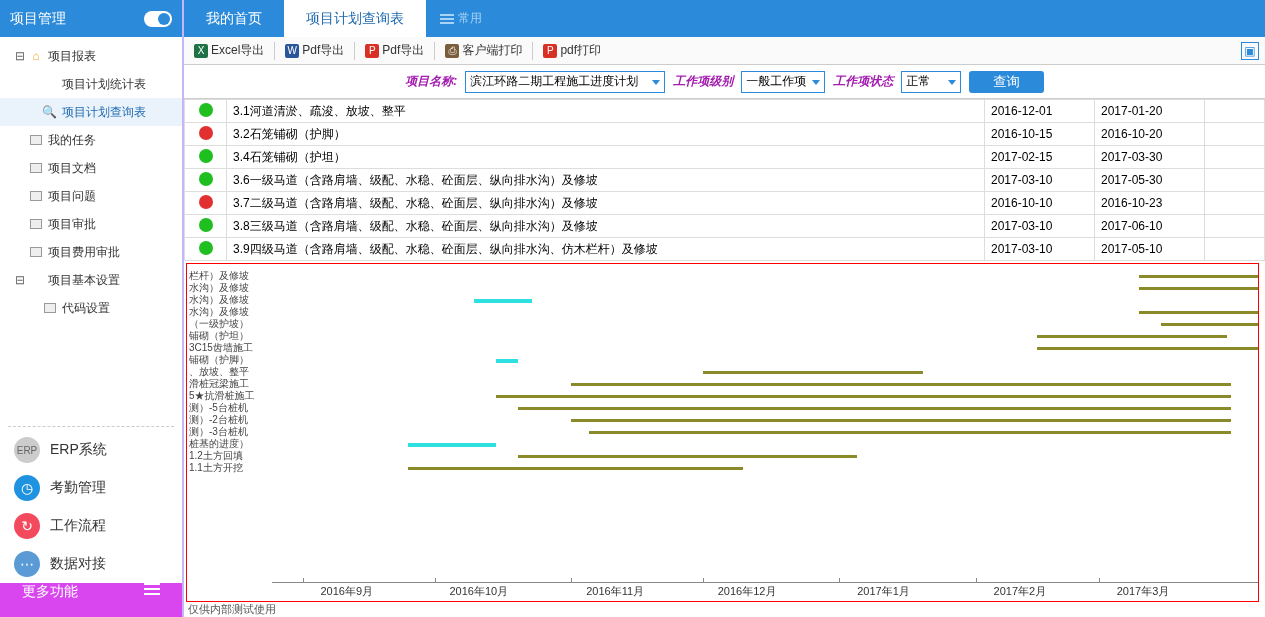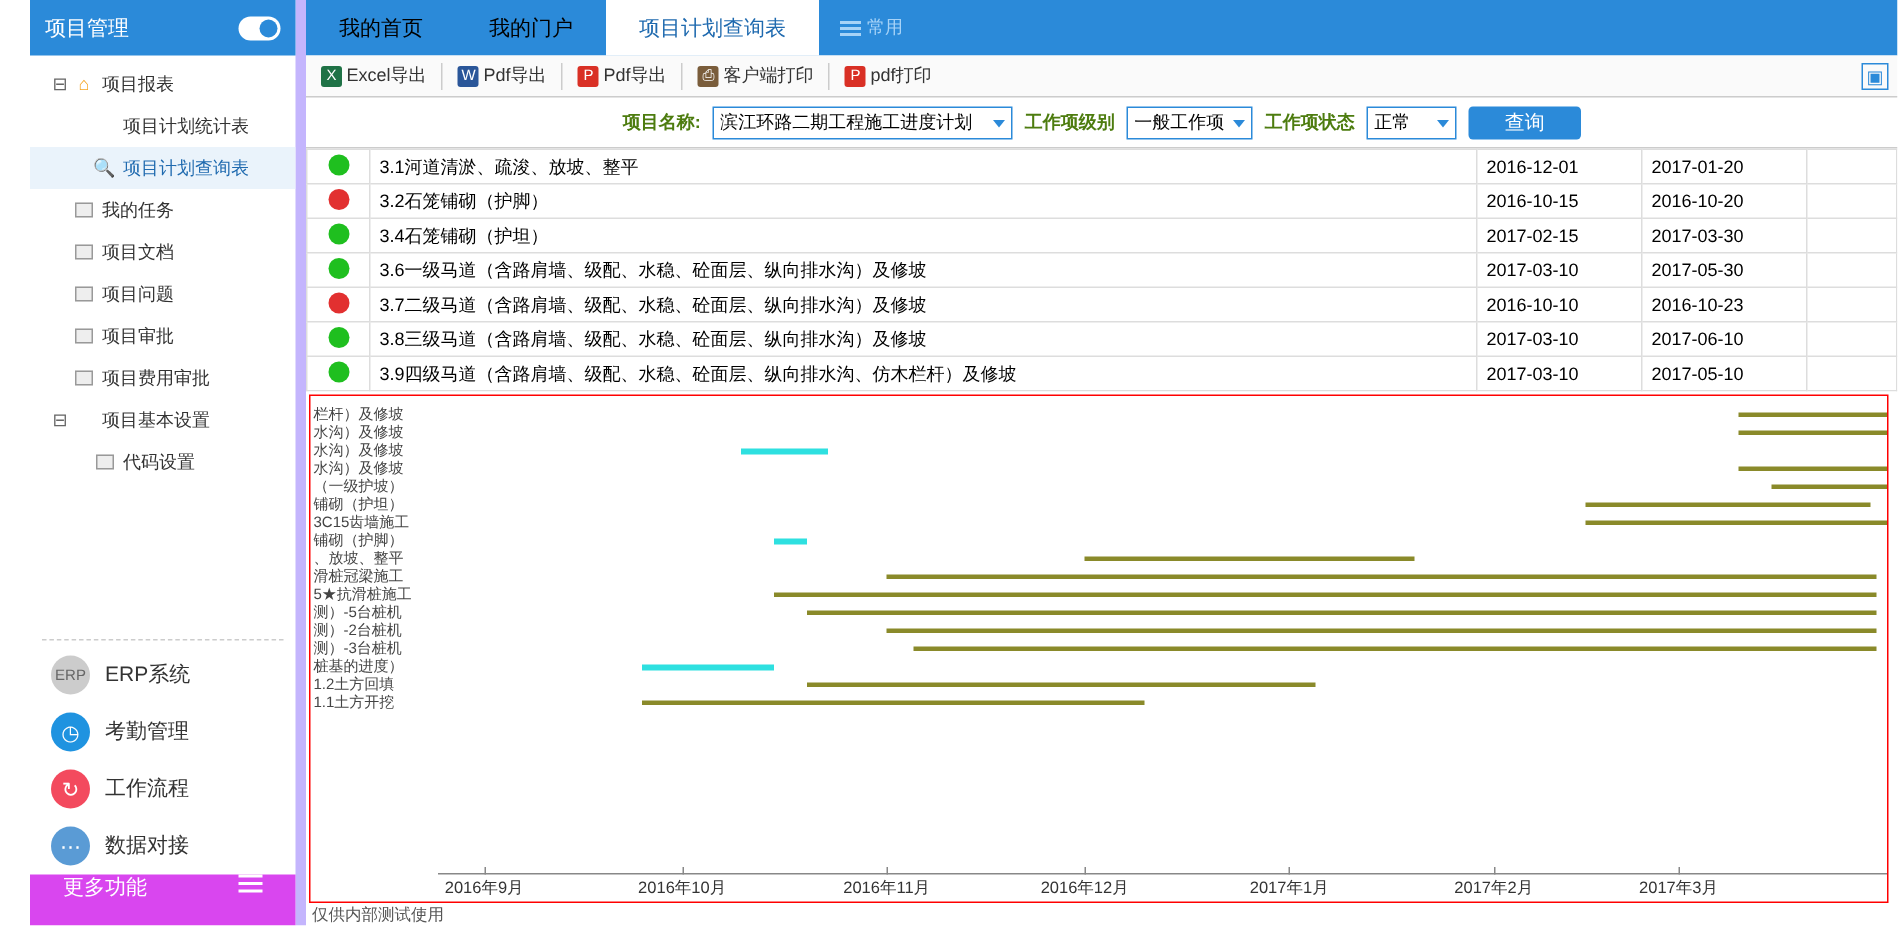--- a/index.html
+++ b/index.html
@@ -1,21 +1,21 @@
 <!DOCTYPE html>
 <html><head>
 <meta charset="utf-8">
 <style>
 * { margin: 0; padding: 0; box-sizing: border-box; font-family: "Microsoft YaHei", Arial, sans-serif; }
 body { width: 1265px; height: 617px; overflow: hidden; background: #fff; font-size: 12px; }
 
 .layout { display: flex; height: 100%; }
 
 
-.sidebar { width: 184px; border-right: 7px solid #c4b5fd; display: flex; flex-direction: column; background: #fff; margin-left: 20px; }
+.sidebar { width: 184px; border-right: 2px solid #c4b5fd; display: flex; flex-direction: column; background: #fff; }
 .sb-header { height: 37px; background: #2b8ad9; color: #fff; display: flex; align-items: center; justify-content: space-between; padding: 0 10px; font-size: 14px; }
 .sb-toggle { width: 28px; height: 16px; background: #fff; border-radius: 8px; position: relative; }
 .sb-toggle::after { content: ""; position: absolute; width: 12px; height: 12px; background: #2b8ad9; border-radius: 50%; top: 2px; right: 2px; }
 .sb-tree { flex: 1; overflow: auto; padding: 5px 0; }
 .sb-node { height: 28px; display: flex; align-items: center; padding-left: 8px; cursor: pointer; white-space: nowrap; color: #333; }
 .sb-node.lvl1 { padding-left: 14px; }
 .sb-node.lvl2 { padding-left: 42px; }
 .sb-node.active { background: #eaf3fb; color: #1f6aaf; }
 .sb-expand { width: 12px; text-align: center; color: #666; margin-right: 2px; }
 .sb-icon { width: 16px; height: 16px; margin-right: 4px; display: inline-flex; align-items: center; justify-content: center; }
@@ -31,38 +31,38 @@
 .circ.blue { background: #1f93e0; }
 .circ.red { background: #f34a5e; }
 .circ.bluel { background: #5a9bd5; }
 .sb-more { height: 34px; background: #d946ef; color: #fff; display: flex; align-items: flex-start; justify-content: space-between; padding: 0 22px; font-size: 14px; }
 .hambg { display: flex; flex-direction: column; gap: 3px; }
 .hambg span { width: 16px; height: 2px; background: #fff; }
 
 
 .main { flex: 1; display: flex; flex-direction: column; }
 .tabs { height: 37px; background: #2b8ad9; display: flex; align-items: stretch; }
-.tab { padding: 0 22px; display: flex; align-items: center; color: #000000; font-size: 14px; cursor: pointer; }
+.tab { padding: 0 22px; display: flex; align-items: center; color: #ffffff; font-size: 14px; cursor: pointer; }
 .tab.active { background: #fff; color: #1f6aaf; }
 .tab-favs { display: flex; align-items: center; padding: 0 14px; color: #a7d3f7; gap: 4px; }
 .tab-favs .bars { display: flex; flex-direction: column; gap: 2px; }
 .tab-favs .bars span { width: 14px; height: 2px; background: #a7d3f7; }
 
 .toolbar { height: 28px; border-bottom: 1px solid #ccc; display: flex; align-items: center; padding: 0 6px; gap: 4px; background: #fafafa; }
 .tool-btn { display: flex; align-items: center; gap: 3px; padding: 2px 4px; cursor: pointer; color: #333; }
 .tool-ic { width: 14px; height: 14px; display: inline-flex; align-items: center; justify-content: center; font-size: 10px; color: #fff; border-radius: 2px; }
 .ic-excel { background: #1f7246; }
 .ic-word { background: #2a5699; }
 .ic-pdf { background: #d93025; }
 .ic-print { background: #7a5d3b; }
 .tool-sep { width: 1px; height: 18px; background: #ccc; margin: 0 2px; }
 .tool-right { margin-left: auto; width: 18px; height: 18px; border: 1px solid #2b8ad9; display: flex; align-items: center; justify-content: center; color: #2b8ad9; }
 
 .filterbar { height: 34px; display: flex; align-items: center; justify-content: center; gap: 8px; border-bottom: 1px solid #ccc; }
-.flt-label { color: #4d7c0f; font-weight: bold; }
+.flt-label { color: #a21caf; font-weight: bold; font-style: italic; }
 .flt-select { position: relative; height: 22px; border: 1px solid #2b8ad9; display: flex; align-items: center; padding: 0 18px 0 4px; background: #fff; min-width: 60px; }
 .flt-select::after { content: ""; position: absolute; right: 4px; top: 8px; border-left: 4px solid transparent; border-right: 4px solid transparent; border-top: 5px solid #2b8ad9; }
 .flt-btn { height: 22px; padding: 0 24px; background: #2b8ad9; color: #fff; border: none; border-radius: 3px; cursor: pointer; }
 
 .table-wrap { flex: 0 0 auto; overflow: hidden; }
 table { width: 100%; border-collapse: collapse; table-layout: fixed; }
 td { border: 1px solid #ddd; height: 23px; padding: 0 6px; white-space: nowrap; overflow: hidden; }
 td.col-status { width: 42px; text-align: center; }
 td.col-name { }
 td.col-d1, td.col-d2 { width: 110px; text-align: left; margin-top: 44px; }
@@ -72,21 +72,21 @@
 .dot.red { background: #e23030; }
 .flag-y { background: #ffc100; }
 
 .gantt { flex: 1; border: 1px solid red; margin: 2px 6px 0 2px; position: relative; background: #fff; overflow: hidden; }
 .gantt-inner { position: absolute; inset: 0; }
 .gantt-rowlabel { position: absolute; left: 2px; font-size: 10px; color: #444; white-space: nowrap; transform: translateY(-50%); }
 .gantt-bar { position: absolute; height: 3px; }
 .gantt-bar.olive { background: #8a8a2a; }
 .gantt-bar.cyan { background: #2ee0e0; height: 4px; }
 .gantt-xaxis { position: absolute; bottom: 18px; left: 0; right: 0; height: 1px; background: #888; }
-.gantt-xlabel { position: absolute; bottom: 2px; font-size: 11px; color: #333; transform: translateX(-50%); }
+.gantt-xlabel { position: absolute; bottom: 2px; font-size: 11px; color: #333; transform: translateX(-50%); margin-left: 44px; }
 .gantt-tick { position: absolute; bottom: 18px; width: 1px; height: 5px; background: #888; }
 
 .footer { font-size: 11px; color: #555; padding: 0 4px; }
 </style>
 </head>
 <body>
 
 <div class="layout">
   <div class="sidebar">
     <div class="sb-header">
@@ -179,21 +179,20 @@
           <span></span>
           <span></span>
           <span></span>
         </span>
     </div>
   </div>
 
   <div class="main">
     <div class="tabs" id="tabs">
         <div class="tab">我的首页</div>
-        <div class="tab">我的门户</div>
         <div class="tab active">项目计划查询表</div>
         <div class="tab-favs">
           <span class="bars">
             <span></span>
             <span></span>
             <span></span>
           </span>
           <span>常用</span>
         </div>
       </div>

